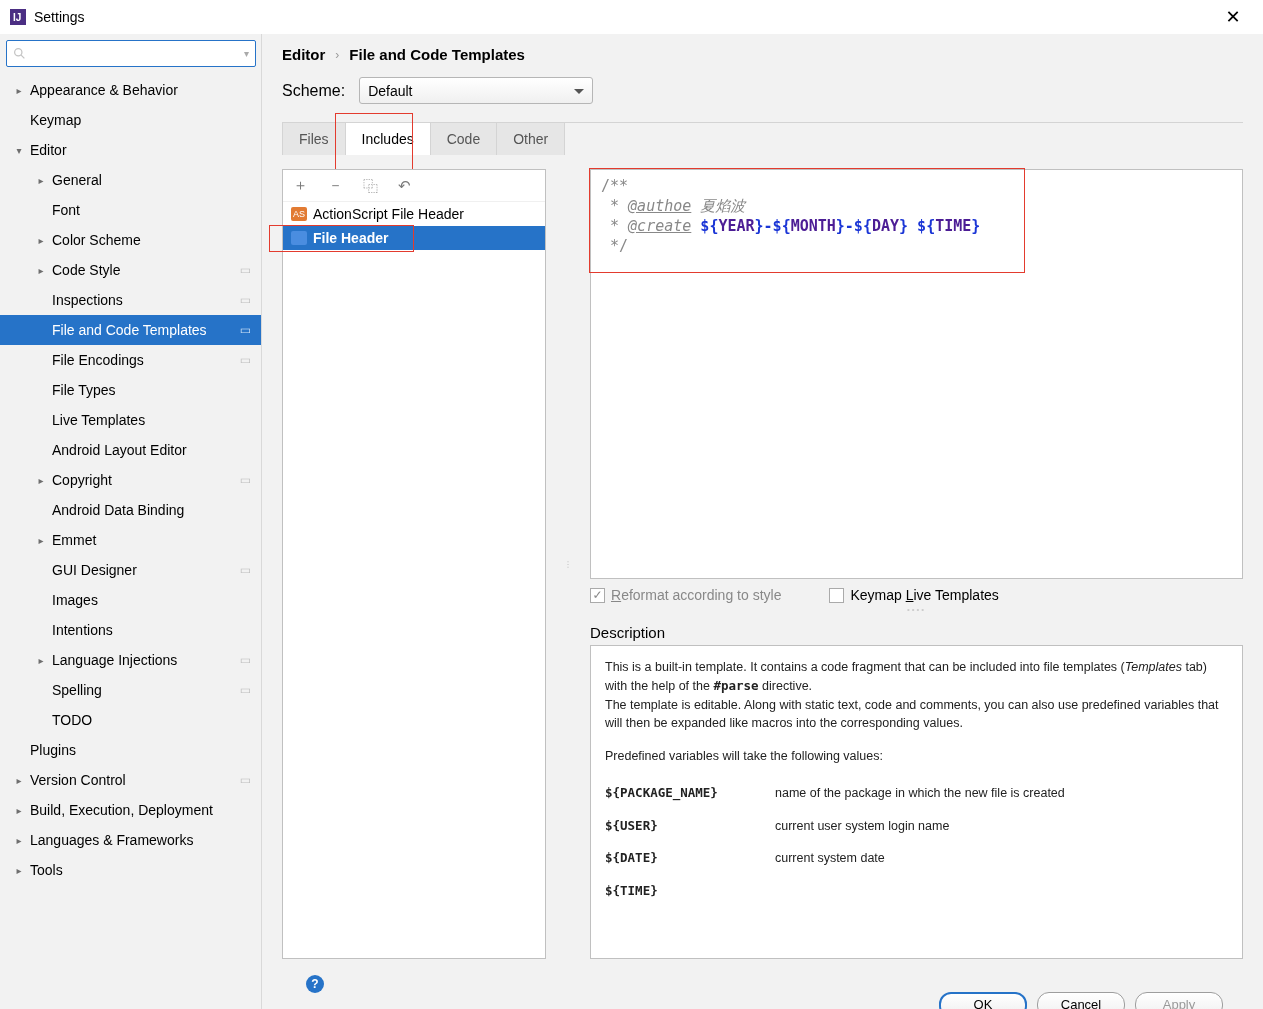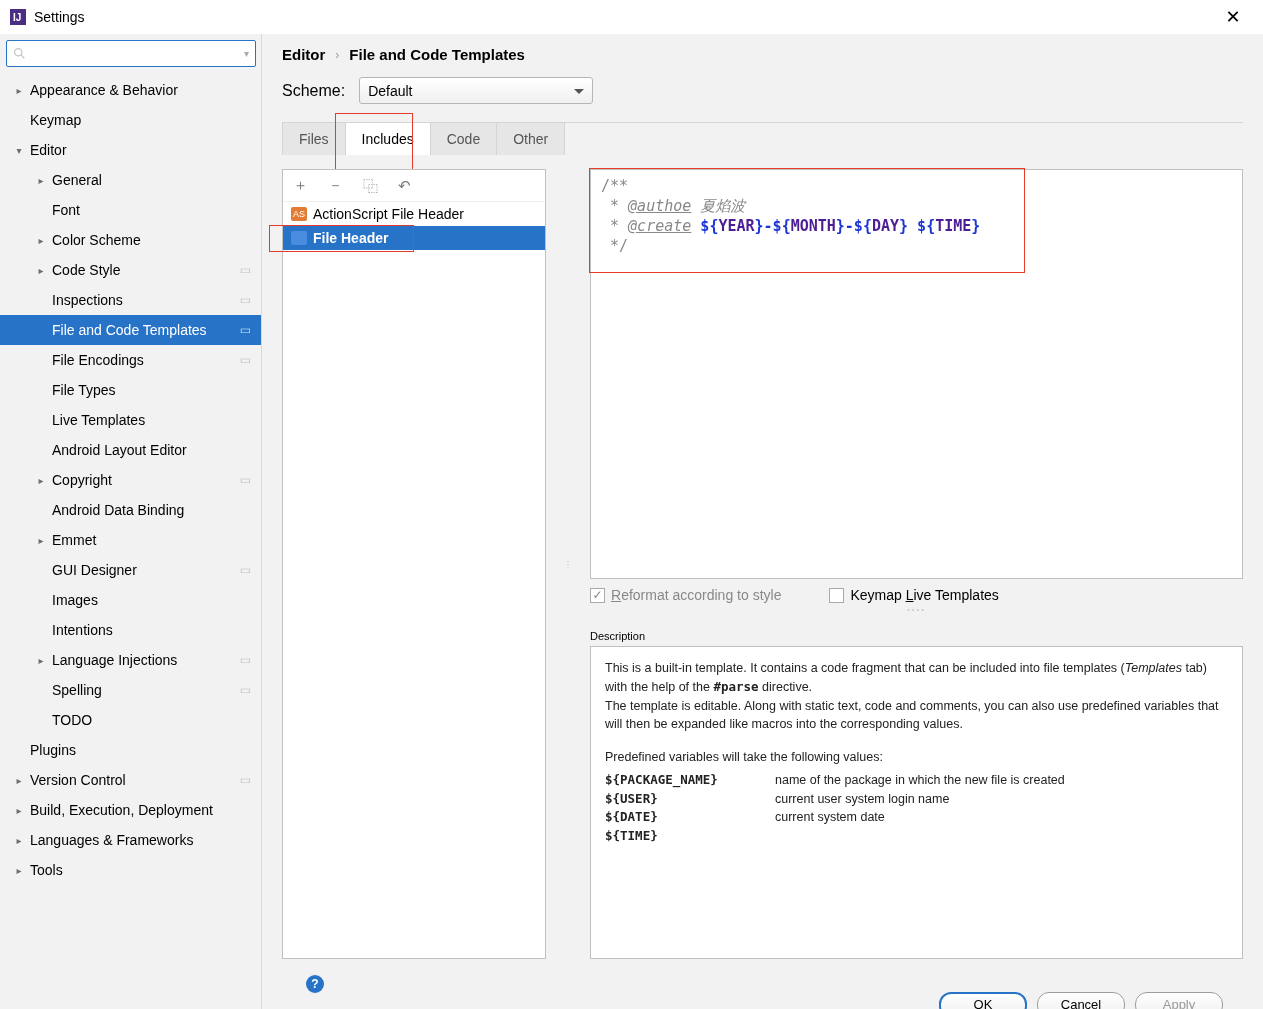--- a/index.html
+++ b/index.html
@@ -151,30 +151,30 @@
     .tag-inner { color: #4c1d95; font-weight: 600; }
 
     .checks { margin-top: 8px; display: flex; align-items: center; gap: 48px; color: #888; }
     .chk { width: 15px; height: 15px; border: 1px solid #aaa; display: inline-flex; align-items: center; justify-content: center; background: #fff; }
     .chk.checked::after { content: "✓"; font-size: 12px; color: #888; }
     .chk-row { display: flex; align-items: center; gap: 6px; font-size: 14px; }
     .chk-row.enabled { color: #000; }
     .chk-row .ul { text-decoration: underline; }
     .dots { text-align: center; color: #ccc; font-size: 8px; letter-spacing: 2px; margin-top: 2px; }
 
-    .desc-label { margin-top: 16px; font-size: 11px; }
+    .desc-label { margin-top: 10px; font-size: 15px; }
     .desc-box {
       margin-top: 4px; background: #fff; border: 1px solid #c0c0c0;
       padding: 12px 14px; font-family: Verdana, sans-serif; font-size: 12.5px;
       line-height: 1.5; flex: 1; overflow: auto; color: #222;
       height: 250px;
     }
     .desc-box .mono { font-family: Consolas, monospace; font-weight: bold; }
     .desc-box em { font-style: italic; }
-    .var-table { display: grid; grid-template-columns: 170px 1fr; margin-top: 4px; }
+    .var-table { display: grid; grid-template-columns: 170px 1fr; row-gap: 14px; margin-top: 18px; }
     .var-table .k { font-family: Consolas, monospace; font-weight: bold; }
 
     
     .footer {
       height: 50px; display: flex; align-items: center;
       justify-content: flex-end; padding: 0 20px; gap: 10px;
       background: #f2f2f2;
     }
     .help-dot {
       width: 18px; height: 18px; border-radius: 50%; background: #2673c8;

